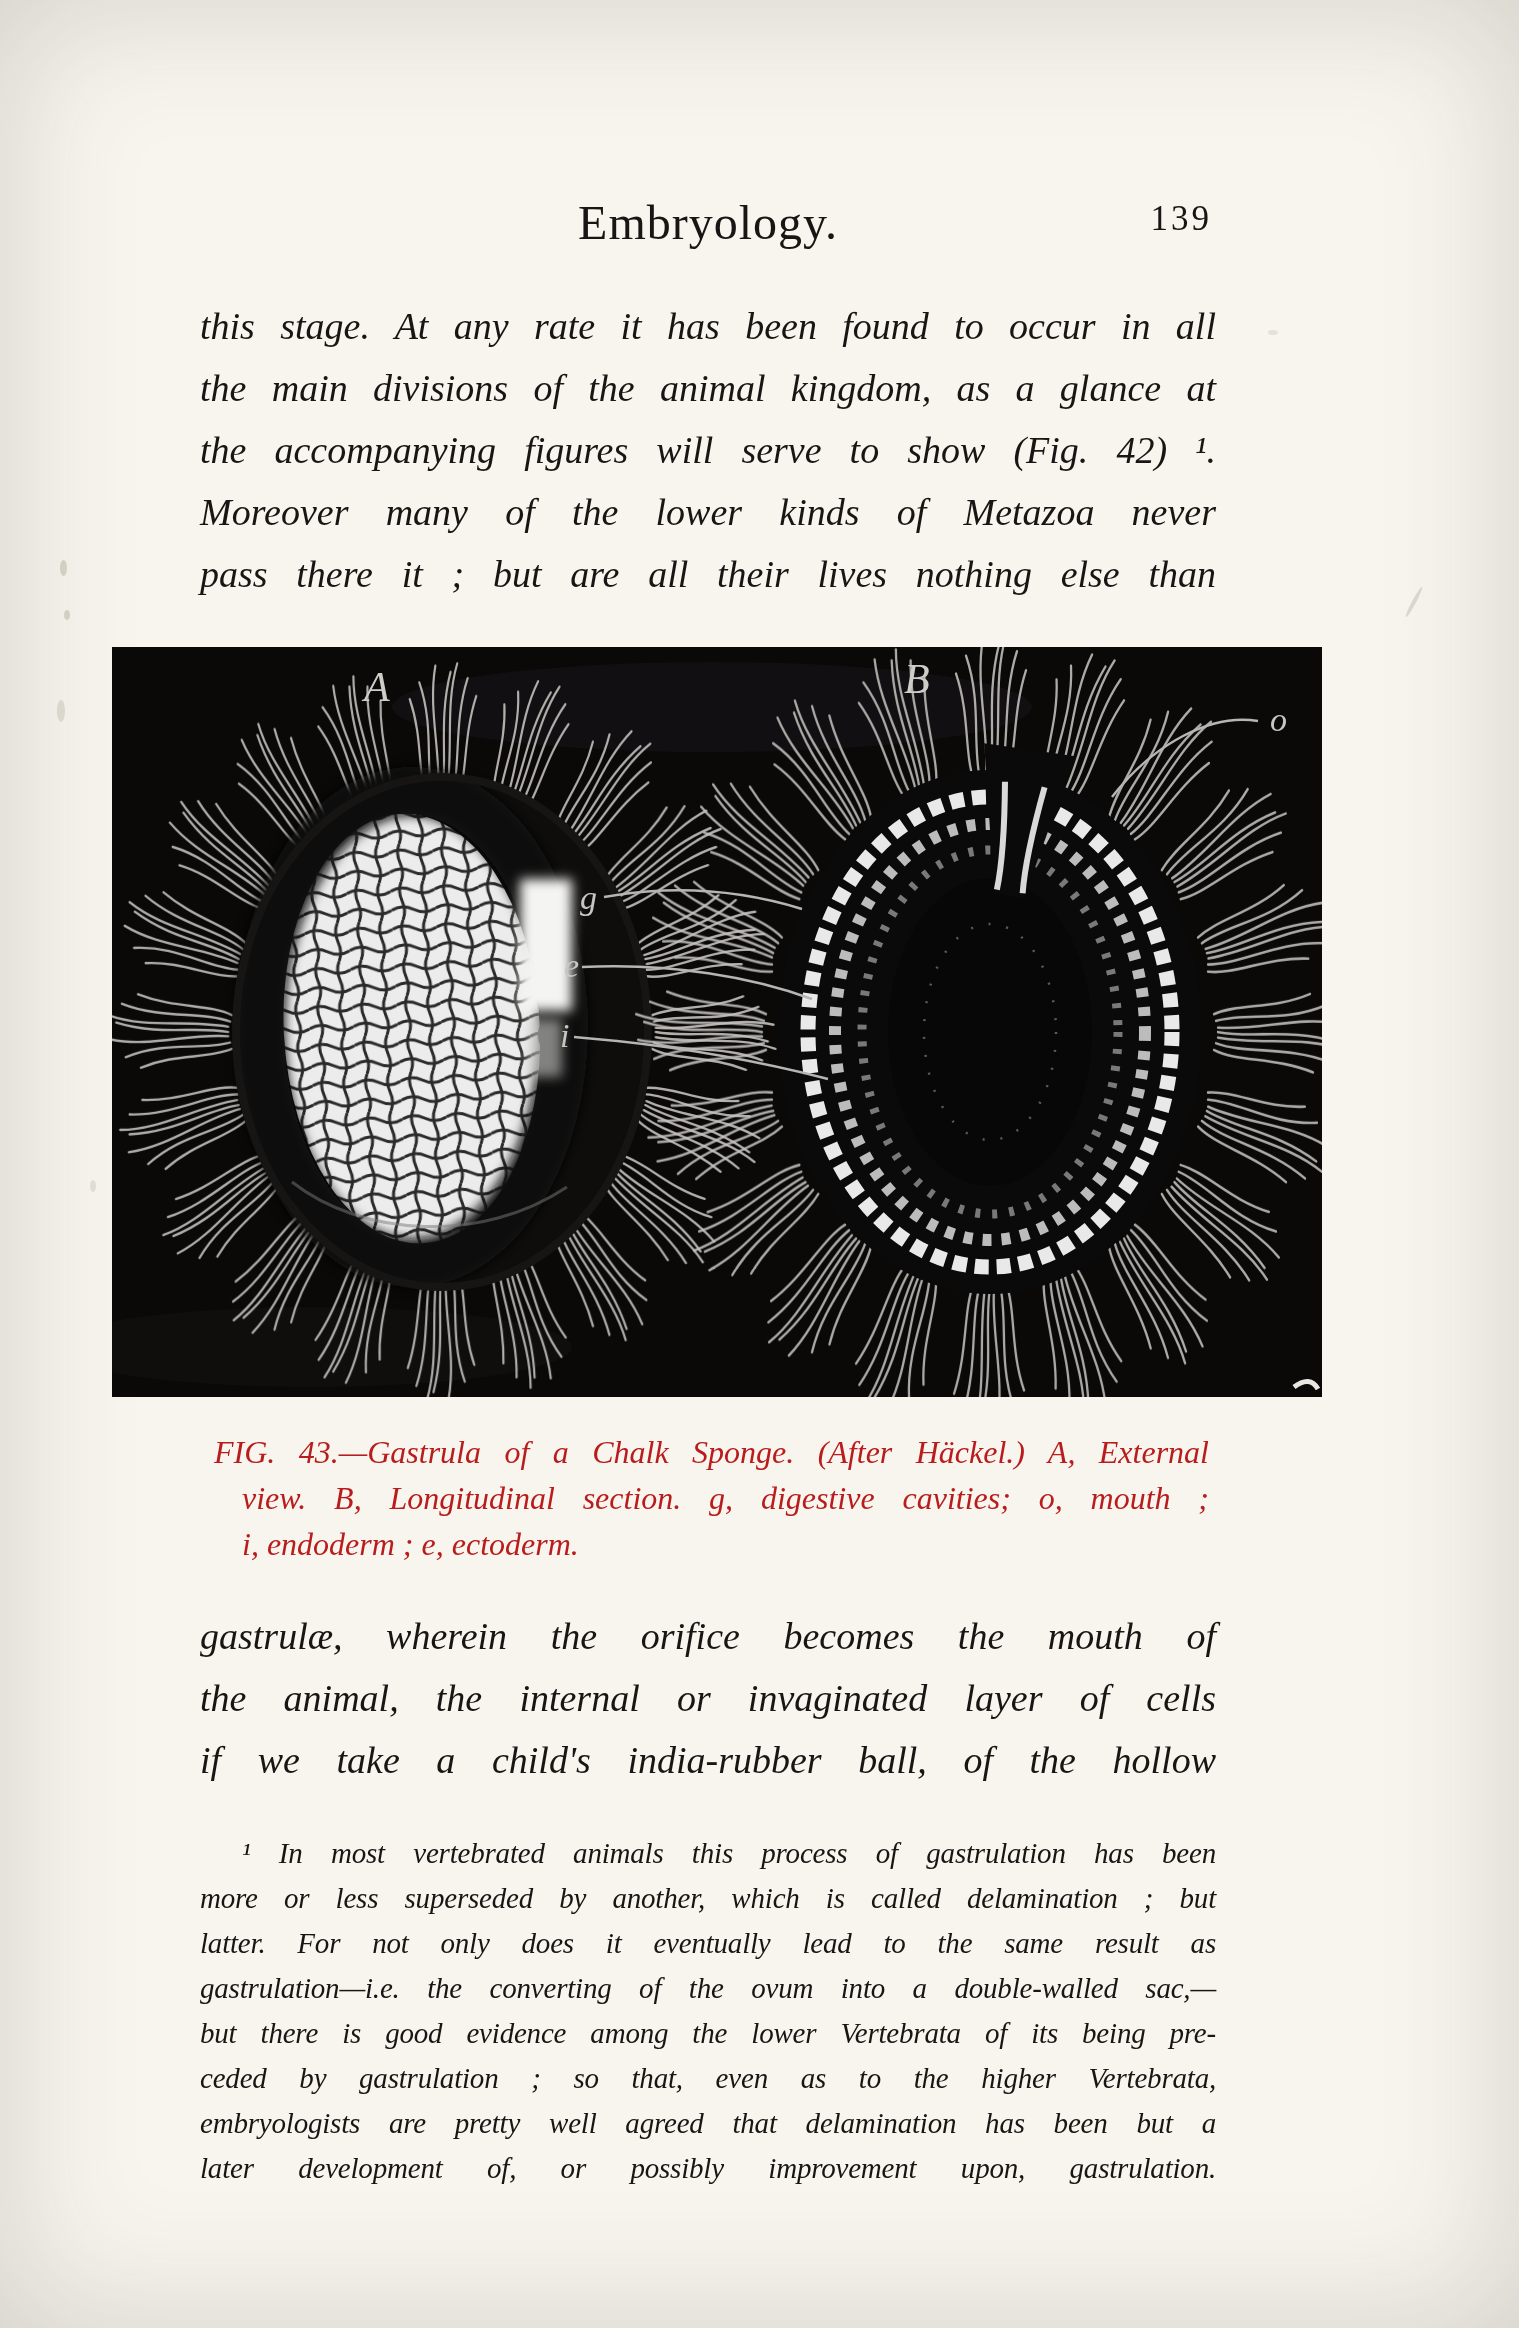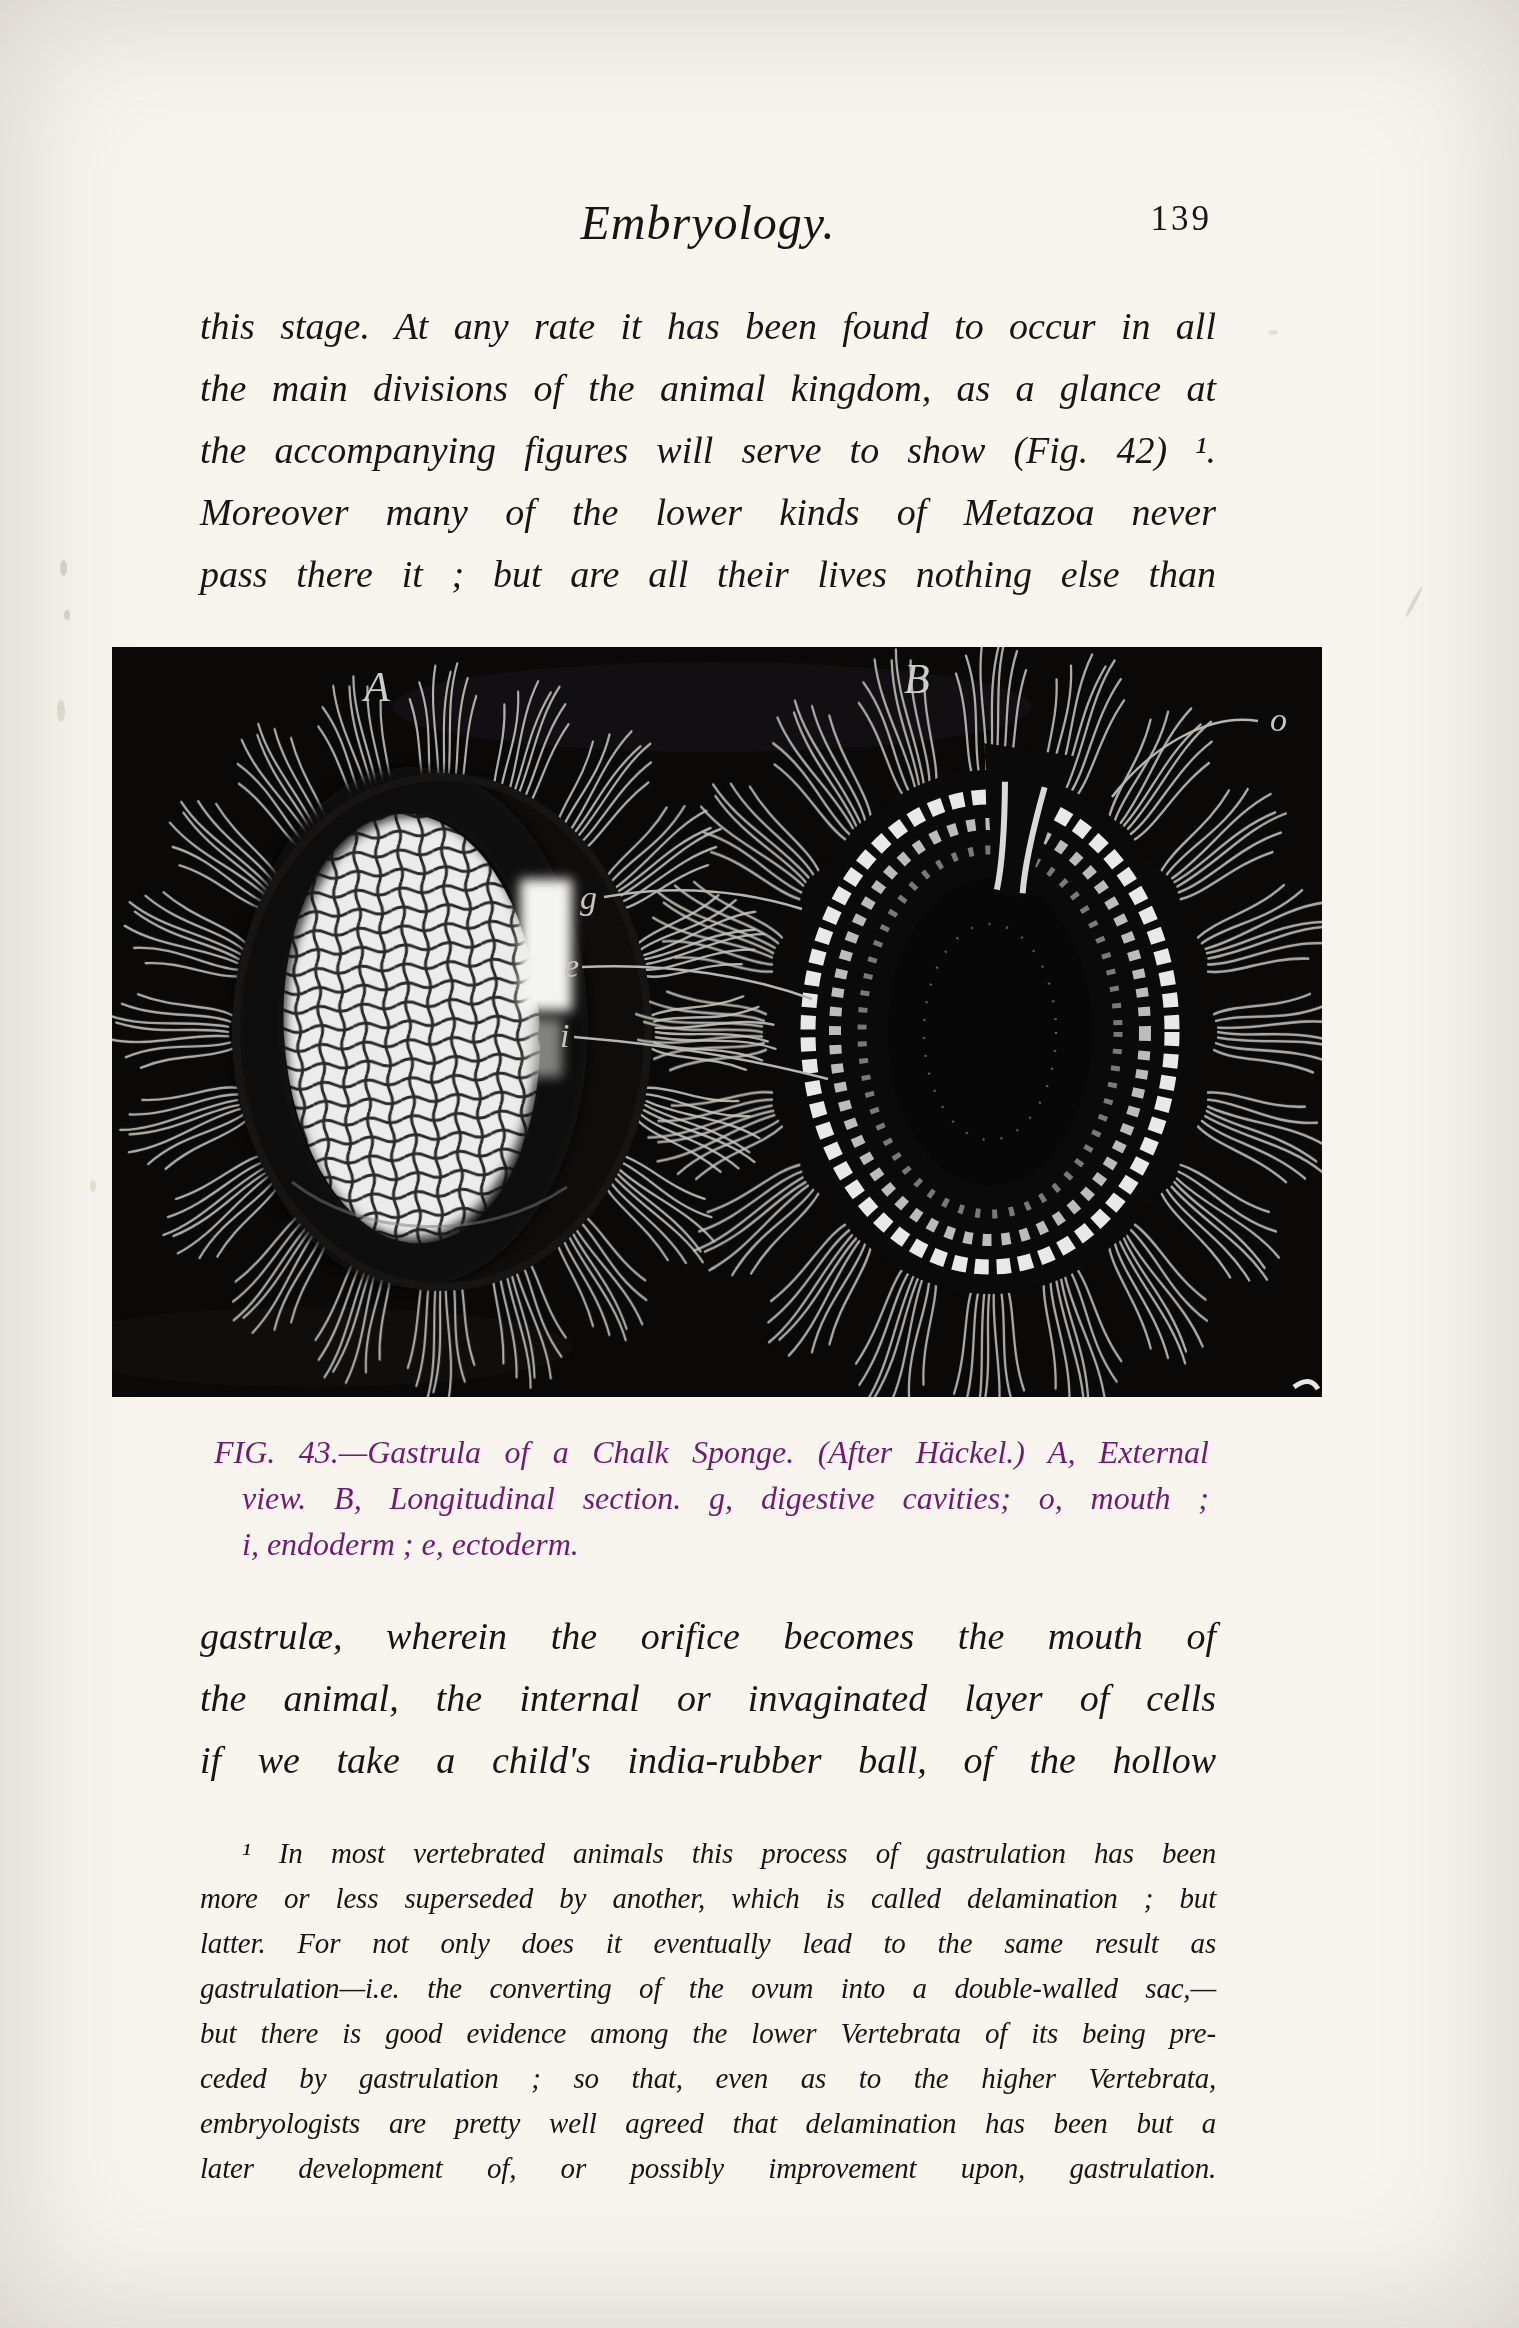--- a/index.html
+++ b/index.html
@@ -17,42 +17,42 @@
     box-shadow: inset 0 0 140px rgba(70,62,48,0.20);
   }
   
   .header {
     position: relative;
     margin: 195px 0 0 200px;
     width: 1016px; height: 62px;
   }
   .running-title {
     position: absolute; left: 50%; transform: translateX(-50%);
-    font-style: italic; font-size: 48px; letter-spacing: 1px;
+    font-size: 48px; letter-spacing: 1px;
     white-space: nowrap;
   }
   .page-number {
     position: absolute; right: 4px; top: 4px;
     font-size: 35px; letter-spacing: 3px;
   }
   
   .para { width: 1016px; margin-left: 200px; }
   .para1 { margin-top: 38px; font-size: 38px; line-height: 62px; }
   .para2 { margin-top: 38px; font-size: 38px; line-height: 62px; }
   .tline { text-align: justify; text-align-last: justify; font-style: italic; }
   
   figure.plate {
     margin: 42px 0 0 112px; padding: 0;
     width: 1210px; height: 750px;
   }
   figure.plate svg { display: block; }
   
   .caption {
     margin: 32px 0 0 214px; width: 995px;
-    font-size: 32px; line-height: 46px; color: #701a75;
+    font-size: 32px; line-height: 46px; color: #b91c1c;
   }
   .caption .tline { padding-left: 28px; }
   .caption .tline:first-child { padding-left: 0; }
   .caption .tline:last-child { text-align-last: left; }
   
   .footnote {
     margin: 40px 0 0 200px; width: 1016px;
     font-size: 29px; line-height: 45px; letter-spacing: -0.2px;
   }
   .footnote .tline:first-child { text-indent: 42px; }

